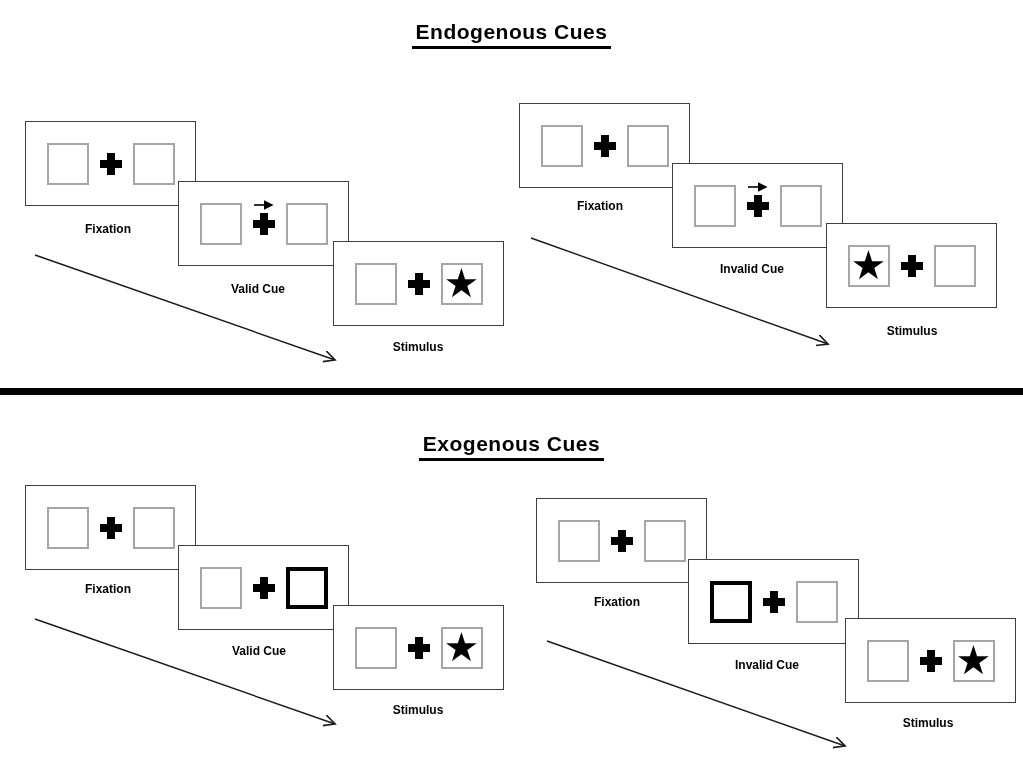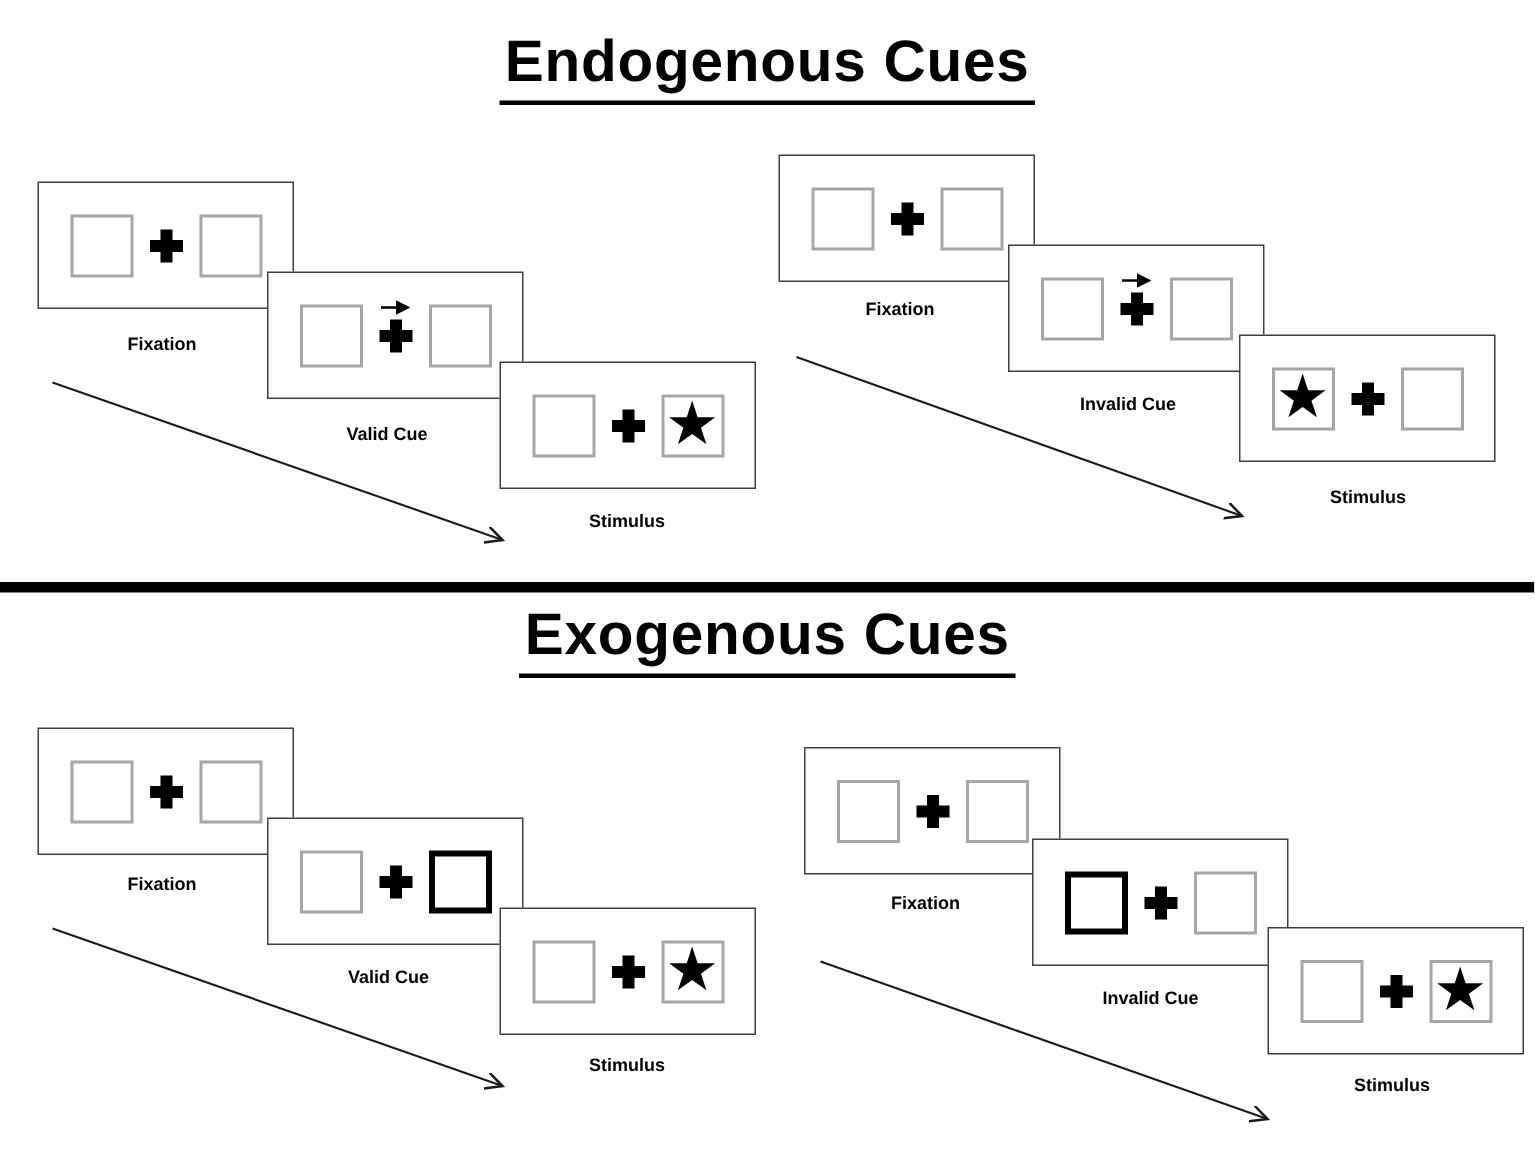--- a/index.html
+++ b/index.html
@@ -2,21 +2,21 @@
 <html><head>
 <meta charset="utf-8">
 <style>
   html,body{margin:0;padding:0;background:#fff;}
   #canvas{
     position:relative;width:1023px;height:767px;background:#ffffff;
     font-family:"Liberation Sans","DejaVu Sans",sans-serif;color:#000;overflow:hidden;
   }
   .title{position:absolute;left:10px;width:1003px;text-align:center;}
   .title-text{
-    display:inline-block;font-size:39px;font-weight:bold;letter-spacing:0.5px;
+    display:inline-block;font-size:21px;font-weight:bold;letter-spacing:0.5px;
     border-bottom:3px solid #000;padding:0 4px 2px 4px;line-height:1.15;
   }
   .divider{position:absolute;left:0;width:1023px;height:7px;background:#000;}
   .panel{
     position:absolute;width:171px;height:85px;background:#fff;
     border:1px solid #3f3f3f;box-sizing:border-box;
     display:flex;align-items:center;justify-content:center;gap:11px;
   }
   .box{
     width:42px;height:42px;box-sizing:border-box;background:#fff;
@@ -118,21 +118,21 @@
     <div class="box">
         <span class="star">★</span>
       </div>
     <div class="plus"></div>
     <div class="box"></div>
   </div>
   <div class="lbl" style="left:837px;top:321px">Stimulus</div>
 
   <div class="divider" style="top:388px"></div>
 
-  <div class="title" style="top:402px">
+  <div class="title" style="top:432px">
     <span class="title-text">Exogenous Cues</span>
   </div>
 
   <svg class="seq-arrow" style="left:30px;top:614px" width="316" height="120">
     <defs>
         <marker id="ah3" markerWidth="12" markerHeight="12" refX="8" refY="4" orient="auto">
           <path d="M0,0 L8,4 L0,8" fill="none" stroke="#1a1a1a" stroke-width="1.2"></path>
         </marker>
       </defs>
     <line x1="5" y1="5" x2="305" y2="110" stroke="#1a1a1a" stroke-width="1.4" marker-end="url(#ah3)"></line>

